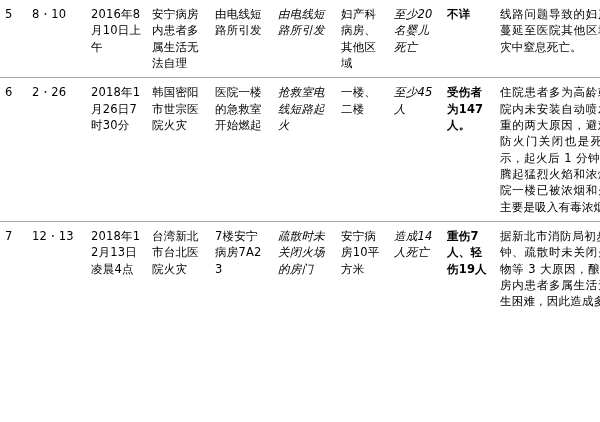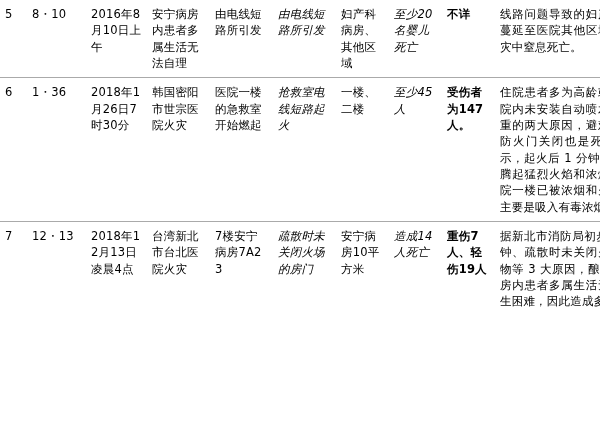--- a/index.html
+++ b/index.html
@@ -85,21 +85,21 @@
       <td class="col-desc">
           <span class="cell-text">线路问题导致的妇产科病房起火，火势迅速蔓延至医院其他区域，至少 20 名婴儿在火灾中窒息死亡。</span>
         </td>
     </tr>
 
     <tr>
       <td class="col-idx">
           <span class="cell-text">6</span>
         </td>
       <td class="col-date">
-          <span class="cell-text">1・36</span>
+          <span class="cell-text">2・26</span>
         </td>
       <td class="col-year">
           <span class="cell-text">2018年1月26日7时30分</span>
         </td>
       <td class="col-place">
           <span class="cell-text">韩国密阳市世宗医院火灾</span>
         </td>
       <td class="col-place">
           <span class="cell-text">医院一楼的急救室开始燃起</span>
         </td>

